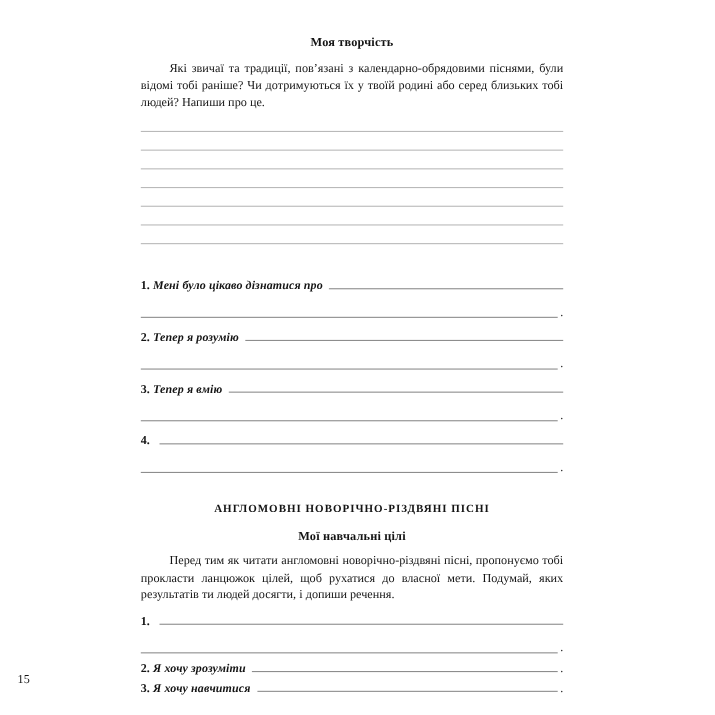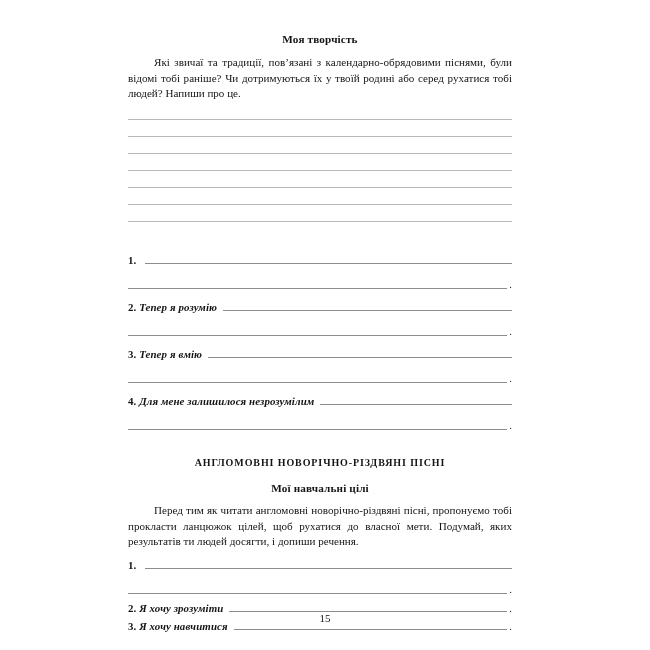--- a/index.html
+++ b/index.html
@@ -115,35 +115,36 @@
     flex: 0 0 auto;
     padding-left: 2px;
   }
 
   
   .folio {
     position: absolute;
     left: 0;
     right: 0;
     top: 612px;
-    text-align: center;
+    text-align: left;
     font-size: 11px;
+    padding-left: 16px;
   }
 </style>
 </head>
 <body>
 
 <div class="page">
   <div class="content">
 
     <div style="height:33px"></div>
     <div class="section-heading">Моя творчість</div>
 
     <div style="height:9px"></div>
-    <p class="para">Які звичаї та традиції, пов’язані з календарно-обрядовими піснями, були відомі тобі раніше? Чи дотримуються їх у твоїй родині або серед рухатися тобі людей? Напиши про це.</p>
+    <p class="para">Які звичаї та традиції, пов’язані з календарно-обрядовими піснями, були відомі тобі раніше? Чи дотримуються їх у твоїй родині або серед близьких тобі людей? Напиши про це.</p>
 
     <div style="height:10px"></div>
     <div class="rules">
       <div style="height:8px"></div>
       <div class="rule-line"></div>
       <div style="height:16px"></div>
       <div class="rule-line"></div>
       <div style="height:16px"></div>
       <div class="rule-line"></div>
       <div style="height:16px"></div>
@@ -155,20 +156,21 @@
       <div style="height:16px"></div>
       <div class="rule-line"></div>
     </div>
 
     <div style="height:21px"></div>
 
     <div style="height:10px"></div>
 
     <div class="prompt">
       <span class="num">1.</span>
+      <span class="txt">Мені було цікаво дізнатися про</span>
       <span class="fill"></span>
     </div>
     <div style="height:12px"></div>
     <div class="cont">
       <span class="fill"></span>
       <span class="dot">.</span>
     </div>
 
     <div style="height:11px"></div>
 
@@ -193,21 +195,20 @@
     <div style="height:12px"></div>
     <div class="cont">
       <span class="fill"></span>
       <span class="dot">.</span>
     </div>
 
     <div style="height:11px"></div>
 
     <div class="prompt">
       <span class="num">4.</span>
-      <span class="txt">Для мене залишилося незрозумілим</span>
       <span class="fill"></span>
     </div>
     <div style="height:12px"></div>
     <div class="cont">
       <span class="fill"></span>
       <span class="dot">.</span>
     </div>
 
     <div style="height:27px"></div>
     <div class="section-heading major">АНГЛОМОВНІ НОВОРІЧНО-РІЗДВЯНІ ПІСНІ</div>

